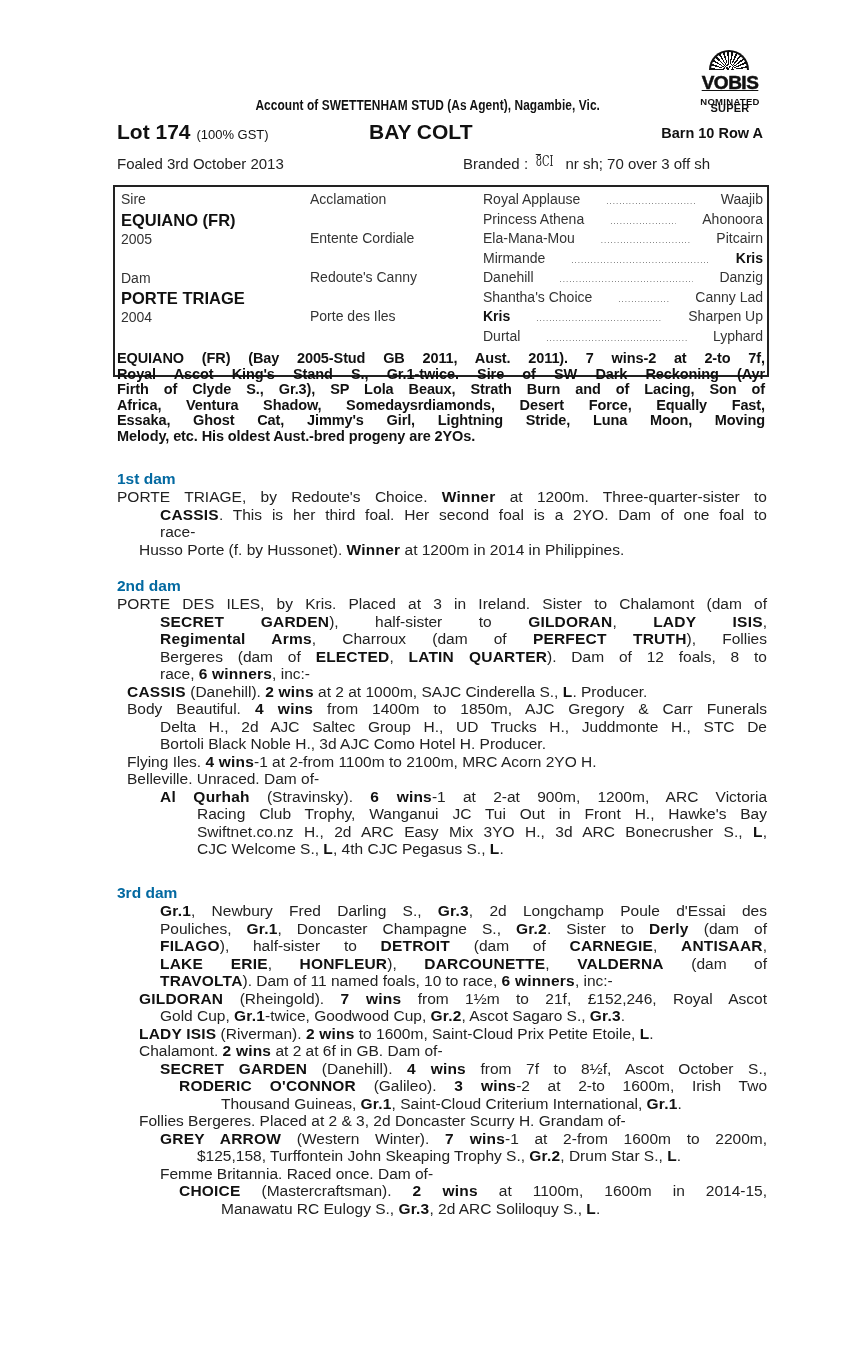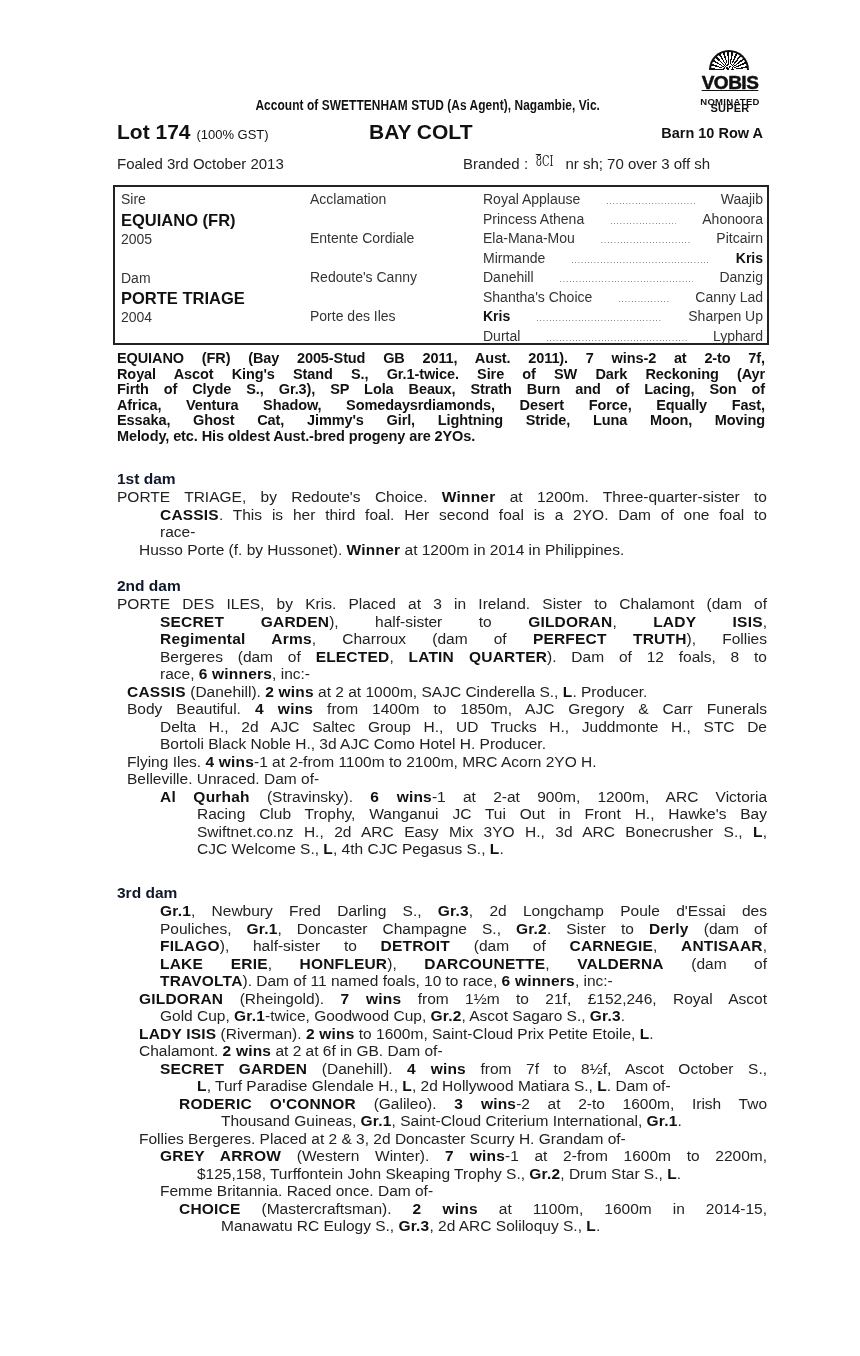--- a/index.html
+++ b/index.html
@@ -13,39 +13,39 @@
   .account { position: absolute; left: 100px; top: 97px; width: 500px; text-align: right; font: bold 14.5px "Liberation Sans", sans-serif; transform: scaleX(0.82); transform-origin: right center; letter-spacing: 0.1px; }
   .lotline { position: absolute; left: 117px; top: 120px; width: 650px; height: 26px; }
   .lot { position: absolute; left: 0; top: 0; font: 900 21px "Liberation Sans", sans-serif; }
   .lot .gst { font: normal 13px "Liberation Sans", sans-serif; }
   .colt { position: absolute; left: 252px; top: 0; font: 900 21px "Liberation Sans", sans-serif; }
   .barn { position: absolute; right: 4px; top: 5px; font: 900 14.5px "Liberation Sans", sans-serif; }
   .foaled { position: absolute; left: 117px; top: 155px; font: 15px "Liberation Sans", sans-serif; color: #222; }
   .brand { position: absolute; left: 463px; top: 155px; font: 15px "Liberation Sans", sans-serif; color: #222; }
   .brand .mark { font: 14px "DejaVu Serif", serif; display: inline-block; transform: scaleX(0.7); position: relative; top: -3px; margin: 0 4px; border-top: 1.5px solid #222; border-image: linear-gradient(to right, #222 0 30%, transparent 30%) 1; line-height: 13px; }
 
-  .pedbox { position: absolute; left: 113px; top: 185px; width: 656px; height: 160px; border: 2px solid #222; box-sizing: border-box; font-family: "Liberation Sans", sans-serif; }
+  .pedbox { position: absolute; left: 113px; top: 185px; width: 656px; height: 192px; border: 2px solid #222; box-sizing: border-box; font-family: "Liberation Sans", sans-serif; }
   .pedbox .c1, .pedbox .c2, .pedbox .c3 { position: absolute; top: 3px; }
   .pedbox .c1 { left: 6px; width: 180px; }
   .pedbox .c2 { left: 195px; width: 170px; }
   .pedbox .c3 { left: 368px; width: 280px; }
   .pl { font-size: 14px; height: 19.5px; line-height: 19.5px; color: #333; white-space: nowrap; }
   .pname { font: 900 16.5px "Liberation Sans", sans-serif; height: 20px; line-height: 20px; color: #111; }
   .dotrow { display: flex; align-items: baseline; font-size: 14px; height: 19.5px; line-height: 19.5px; color: #333; gap: 24px; }
   .dotrow .l { white-space: nowrap; }
   .dotrow .d { flex: 1; overflow: hidden; white-space: nowrap; margin: 0 2px; font-size: 8px; letter-spacing: 1px; }
   .dotrow .d::after { content: "................................................................................................................"; }
   .dotrow .r { white-space: nowrap; }
   .b { font-weight: 900; color: #111; }
 
   .sirepara { position: absolute; left: 117px; top: 351px; width: 648px; font: bold 14.5px "Liberation Sans", sans-serif; line-height: 15.5px; text-align: justify; letter-spacing: -0.1px; }
   .sirepara span { display: block; }
 
   .text { position: absolute; left: 117px; width: 650px; font: 15.5px "Liberation Sans", sans-serif; color: #222; }
-  .h { font: 900 15.5px "Liberation Sans", sans-serif; color: #0f172a; line-height: 18px; }
+  .h { font: 900 15.5px "Liberation Sans", sans-serif; color: #0369a1; line-height: 18px; }
   .ln { line-height: 17.5px; white-space: nowrap; }
   .j { text-align: justify; text-align-last: justify; white-space: normal; }
   .in1 { padding-left: 43px; }
   .in0b { padding-left: 10px; }
   .in1b { padding-left: 22px; }
   .in2 { padding-left: 80px; }
   .in2b { padding-left: 43px; }
   .in3 { padding-left: 104px; }
   .in3b { padding-left: 62px; }
   .bx { font-weight: 900; color: #111; letter-spacing: 0.2px; }
@@ -173,21 +173,20 @@
   <div class="ln j in1"><span class="bx">Gr.1</span><span>, Newbury Fred Darling S., </span><span class="bx">Gr.3</span><span>, 2d Longchamp Poule d'Essai des</span></div>
   <div class="ln j in1"><span>Pouliches, </span><span class="bx">Gr.1</span><span>, Doncaster Champagne S., </span><span class="bx">Gr.2</span><span>. Sister to </span><span class="bx">Derly</span><span> (dam of</span></div>
   <div class="ln j in1"><span class="bx">FILAGO</span><span>), half-sister to </span><span class="bx">DETROIT</span><span> (dam of </span><span class="bx">CARNEGIE</span><span>, </span><span class="bx">ANTISAAR</span><span>,</span></div>
   <div class="ln j in1"><span class="bx">LAKE ERIE</span><span>, </span><span class="bx">HONFLEUR</span><span>), </span><span class="bx">DARCOUNETTE</span><span>, </span><span class="bx">VALDERNA</span><span> (dam of</span></div>
   <div class="ln in1"><span class="bx">TRAVOLTA</span><span>). Dam of 11 named foals, 10 to race, </span><span class="bx">6 winners</span><span>, inc:-</span></div>
   <div class="ln j in1b"><span class="bx">GILDORAN</span><span> (Rheingold). </span><span class="bx">7 wins</span><span> from 1½m to 21f, £152,246, Royal Ascot</span></div>
   <div class="ln in2b"><span>Gold Cup, </span><span class="bx">Gr.1</span><span>-twice, Goodwood Cup, </span><span class="bx">Gr.2</span><span>, Ascot Sagaro S., </span><span class="bx">Gr.3</span><span>.</span></div>
   <div class="ln in1b"><span class="bx">LADY ISIS</span><span> (Riverman). </span><span class="bx">2 wins</span><span> to 1600m, Saint-Cloud Prix Petite Etoile, </span><span class="bx">L</span><span>.</span></div>
   <div class="ln in1b"><span>Chalamont. </span><span class="bx">2 wins</span><span> at 2 at 6f in GB. Dam of-</span></div>
   <div class="ln j in1"><span class="bx">SECRET GARDEN</span><span> (Danehill). </span><span class="bx">4 wins</span><span> from 7f to 8½f, Ascot October S.,</span></div>
-  <div class="ln in2"><span class="bx">L</span><span>, Turf Paradise Glendale H., </span><span class="bx">L</span><span>, 2d Hollywood Matiara S., </span><span class="bx">L</span><span>. Dam of-</span></div>
   <div class="ln j in3b"><span class="bx">RODERIC O'CONNOR</span><span> (Galileo). </span><span class="bx">3 wins</span><span>-2 at 2-to 1600m, Irish Two</span></div>
   <div class="ln in3"><span>Thousand Guineas, </span><span class="bx">Gr.1</span><span>, Saint-Cloud Criterium International, </span><span class="bx">Gr.1</span><span>.</span></div>
   <div class="ln in1b">Follies Bergeres. Placed at 2 &amp; 3, 2d Doncaster Scurry H. Grandam of-</div>
   <div class="ln j in2b"><span class="bx">GREY ARROW</span><span> (Western Winter). </span><span class="bx">7 wins</span><span>-1 at 2-from 1600m to 2200m,</span></div>
   <div class="ln in2"><span>$125,158, Turffontein John Skeaping Trophy S., </span><span class="bx">Gr.2</span><span>, Drum Star S., </span><span class="bx">L</span><span>.</span></div>
   <div class="ln in2b">Femme Britannia. Raced once. Dam of-</div>
   <div class="ln j in3b"><span class="bx">CHOICE</span><span> (Mastercraftsman). </span><span class="bx">2 wins</span><span> at 1100m, 1600m in 2014-15,</span></div>
   <div class="ln in3"><span>Manawatu RC Eulogy S., </span><span class="bx">Gr.3</span><span>, 2d ARC Soliloquy S., </span><span class="bx">L</span><span>.</span></div>
 </div>
 

